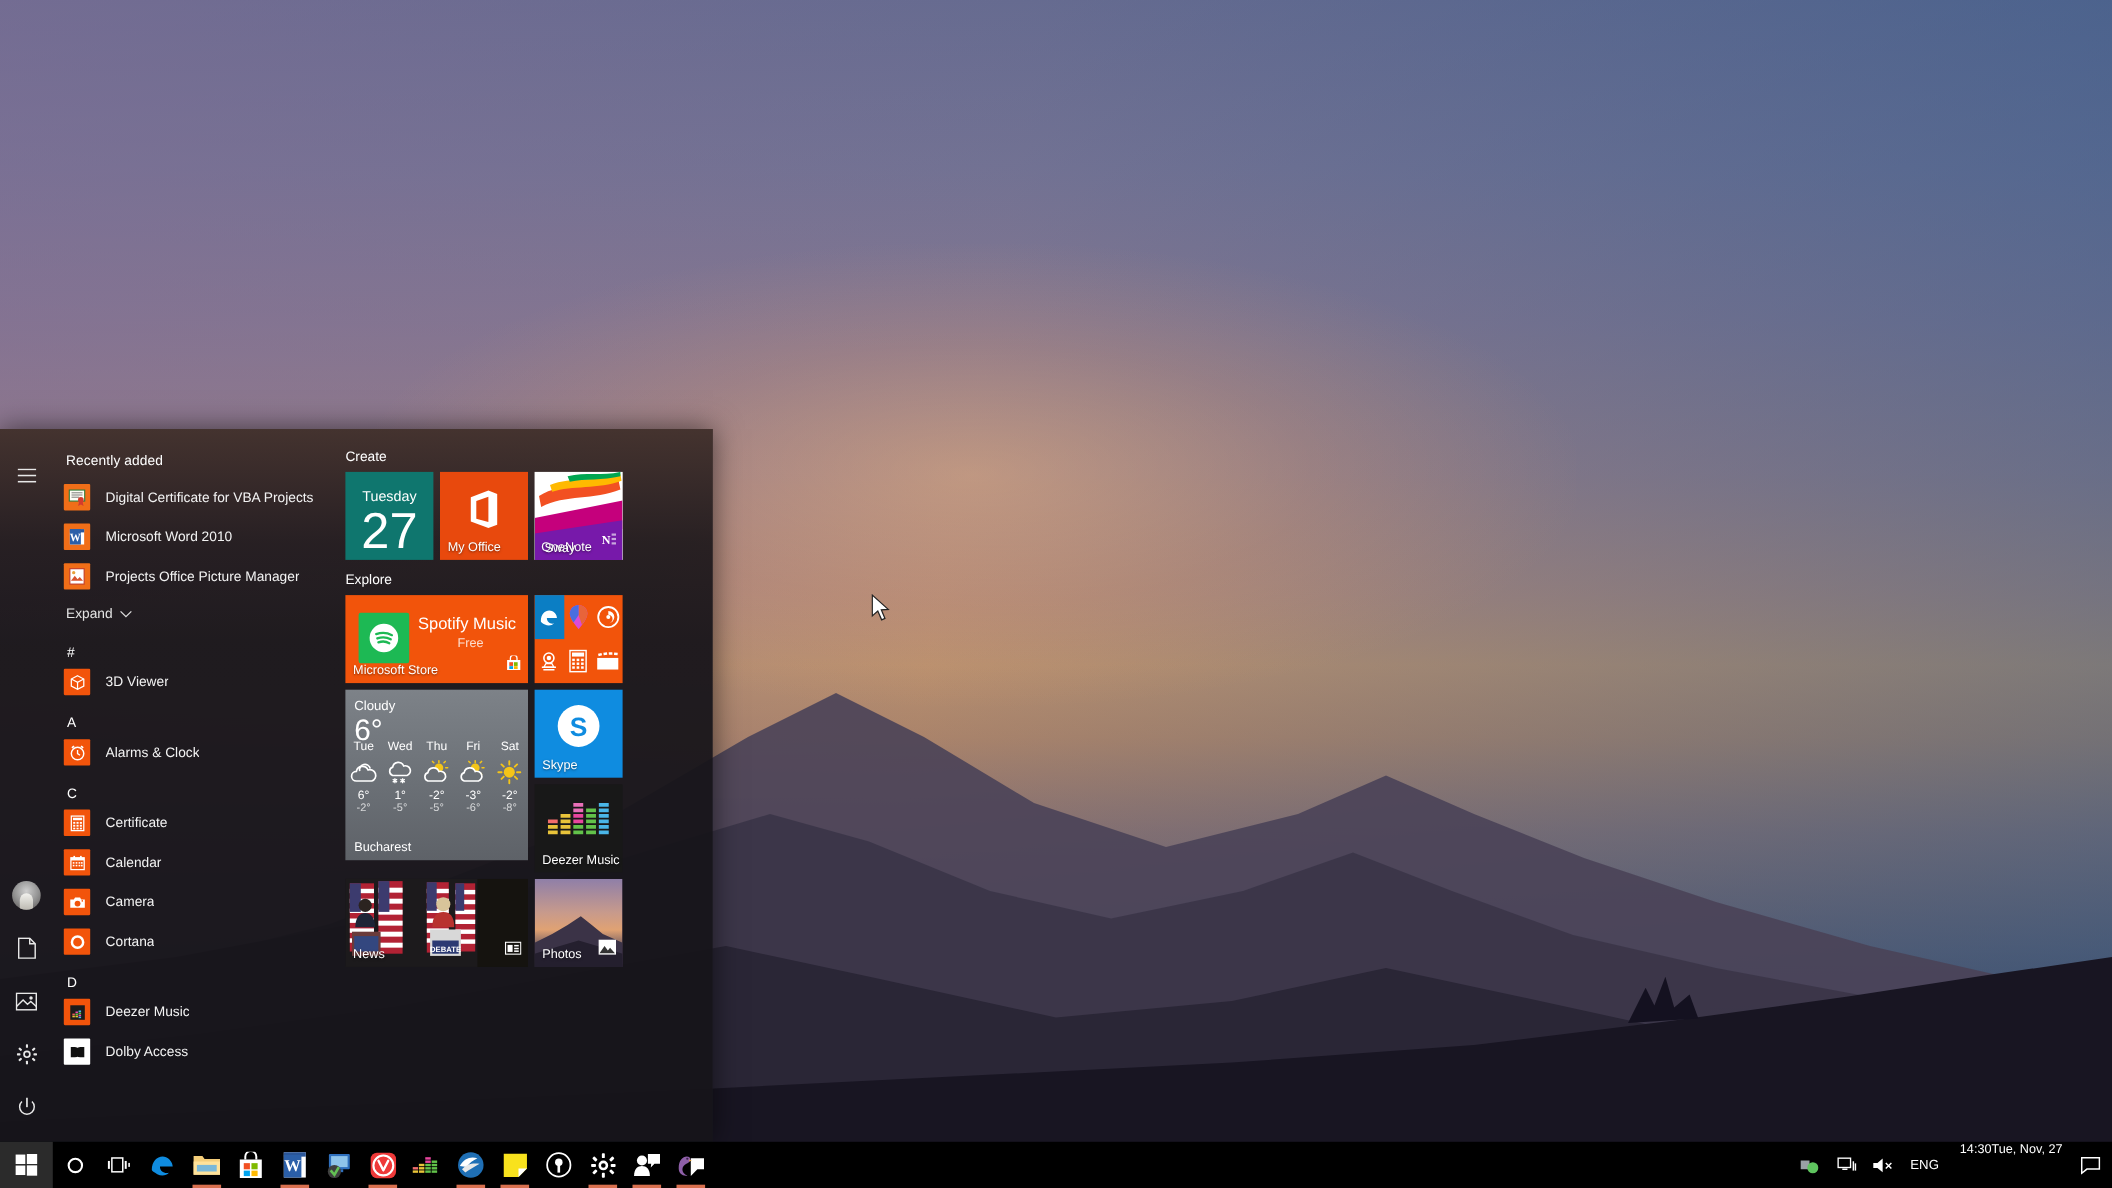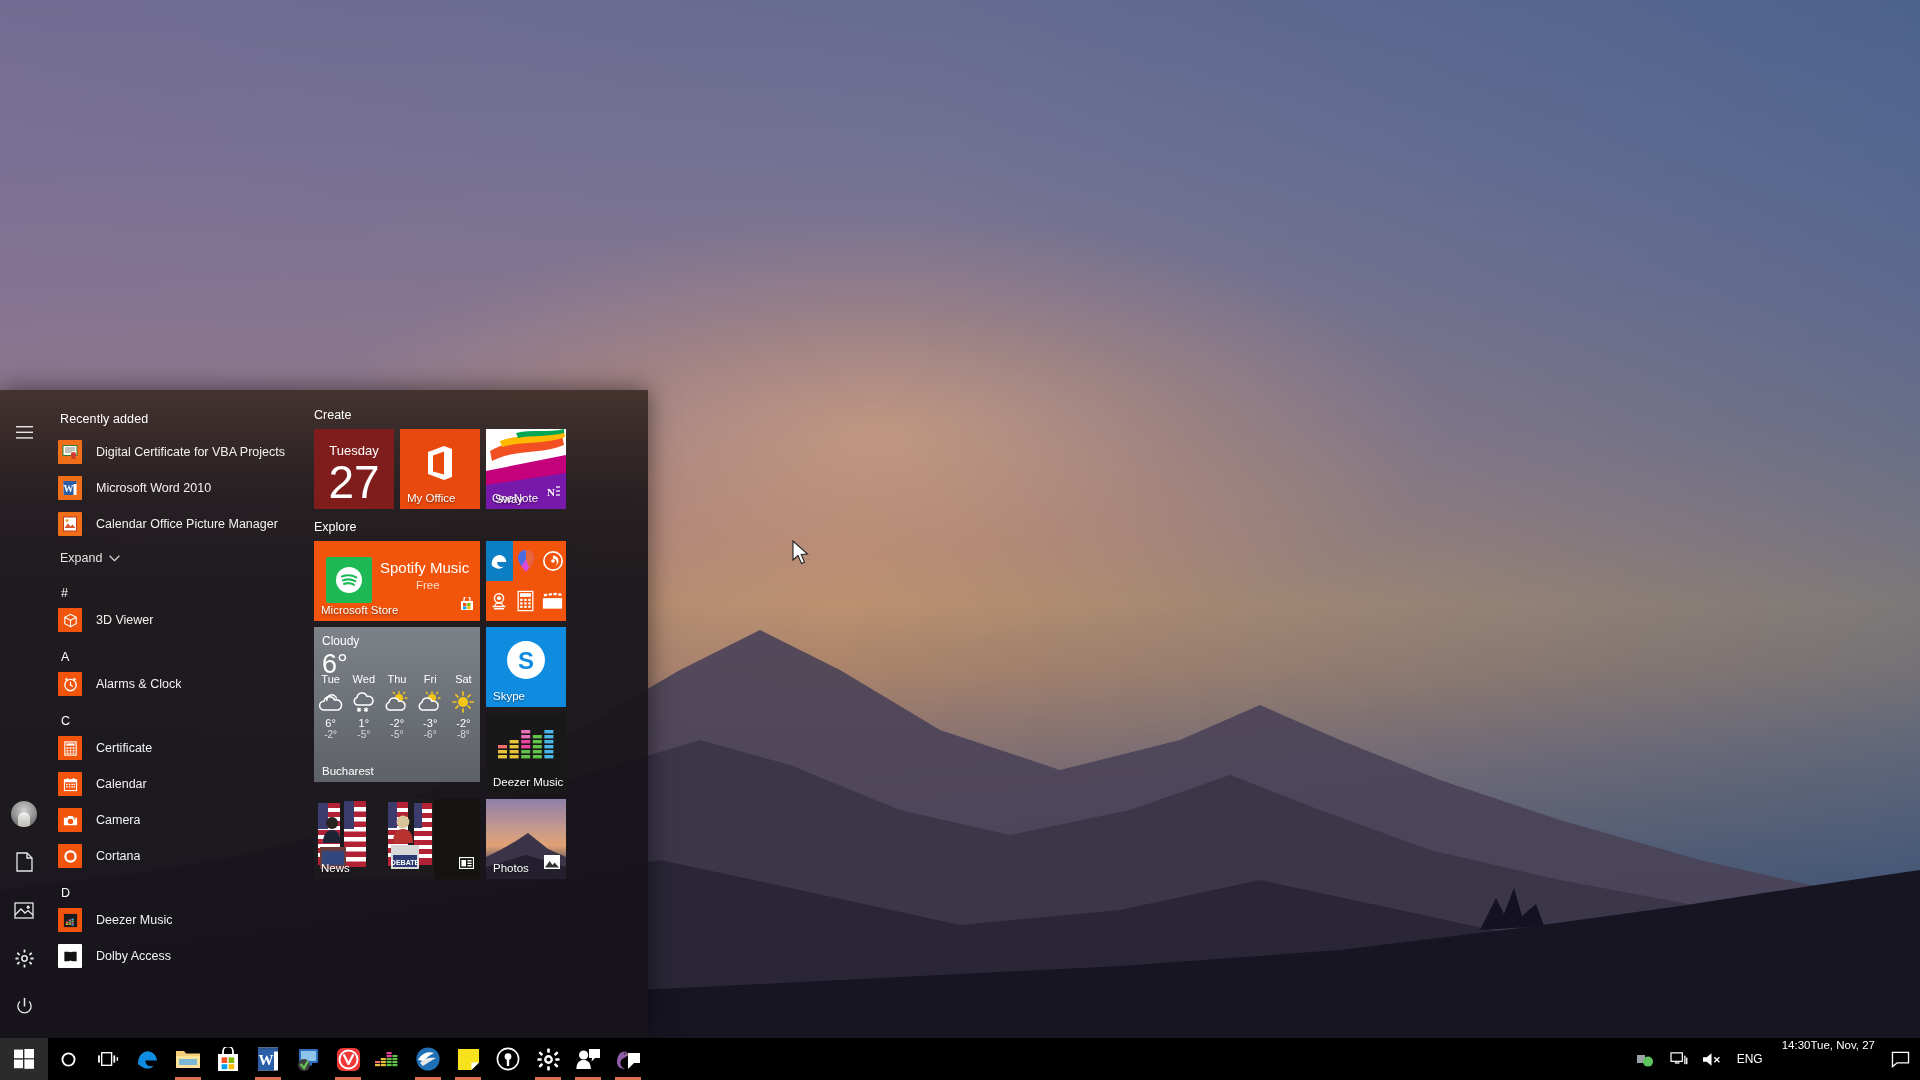--- a/index.html
+++ b/index.html
@@ -119,21 +119,21 @@
   .t-md { width:80px; height:80px; }
   .t-wd { width:166px; height:80px; }
   .t-lg { width:166px; height:155px; }
   .tile-name {
     position:absolute; left:7px; bottom:5px;
     color:#fff; font-size:11.5px; text-shadow:0 1px 2px rgba(0,0,0,.5);
   }
   .tile-badge { position:absolute; right:6px; bottom:6px; }
 
   
-  .calendar-tile { background:#7f1d1d; }
+  .calendar-tile { background:#0f766e; }
   .cal-day { position:absolute; left:0; right:0; top:14px; text-align:center; color:#fff; font-size:13px; }
   .cal-num { position:absolute; left:0; right:0; top:26px; text-align:center; color:#fff; font-size:46px; font-weight:300; }
   .office-tile { background:#e8490d; }
   .onenote-tile { background:#fff; }
   .store-tile { background:#f2540b; }
   .spotify-name { position:absolute; left:66px; top:18px; color:#fff; font-size:15px;text-align:center; }
   .spotify-sub  { position:absolute; left:66px; top:38px; color:rgba(255,255,255,.8); font-size:11.5px;margin-left:36px; }
   .mini-grid-tile { background:#f2540b; display:grid; grid-template-columns:repeat(3,1fr); grid-template-rows:repeat(2,1fr); }
   .mini-cell { display:flex; align-items:center; justify-content:center; }
   .weather-tile { background:linear-gradient(to bottom,#7d8288 0%,#6b7076 55%,#5e6268 100%); }
@@ -292,21 +292,21 @@
     </div>
 
     <div class="app-row">
       <div class="app-ico" style="background:#f06e18;">
         <svg width="18" height="18" viewBox="0 0 18 18">
           <rect x="2.5" y="2" width="13" height="14" fill="#fff" stroke="#c23b24" stroke-width="1"></rect>
           <path d="M3.5,13 L7,8.5 L9.5,11.5 L11.5,9.5 L14.5,13 Z" fill="#d8542f"></path>
           <circle cx="6" cy="5.6" r="1.5" fill="#e8a23b"></circle>
         </svg>
       </div>
-      <div class="app-label">Calendar Office Picture Manager</div>
+      <div class="app-label">Projects Office Picture Manager</div>
     </div>
 
     <div class="expand-row">
       <span>Expand</span>
       <svg width="11" height="7" viewBox="0 0 11 7">
         <path d="M0.6,0.8 L5.5,5.6 L10.4,0.8" fill="none" stroke="#dcdcdc" stroke-width="1.2"></path>
       </svg>
     </div>
 
     <div class="letter-head">#</div>

